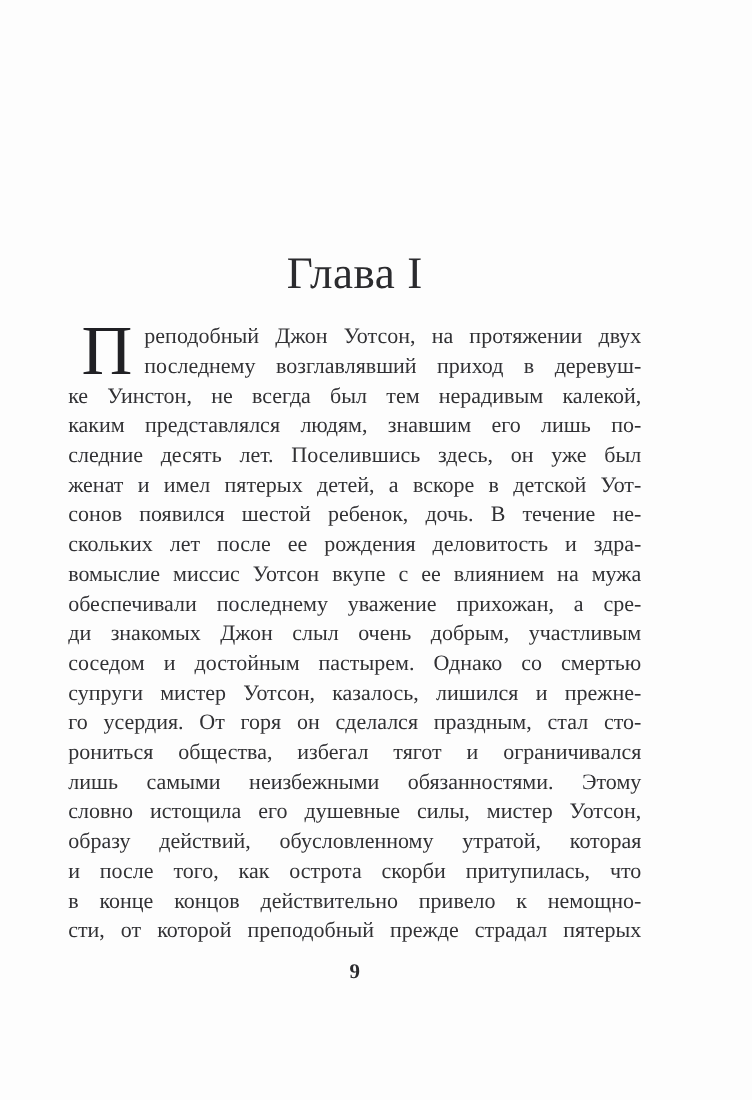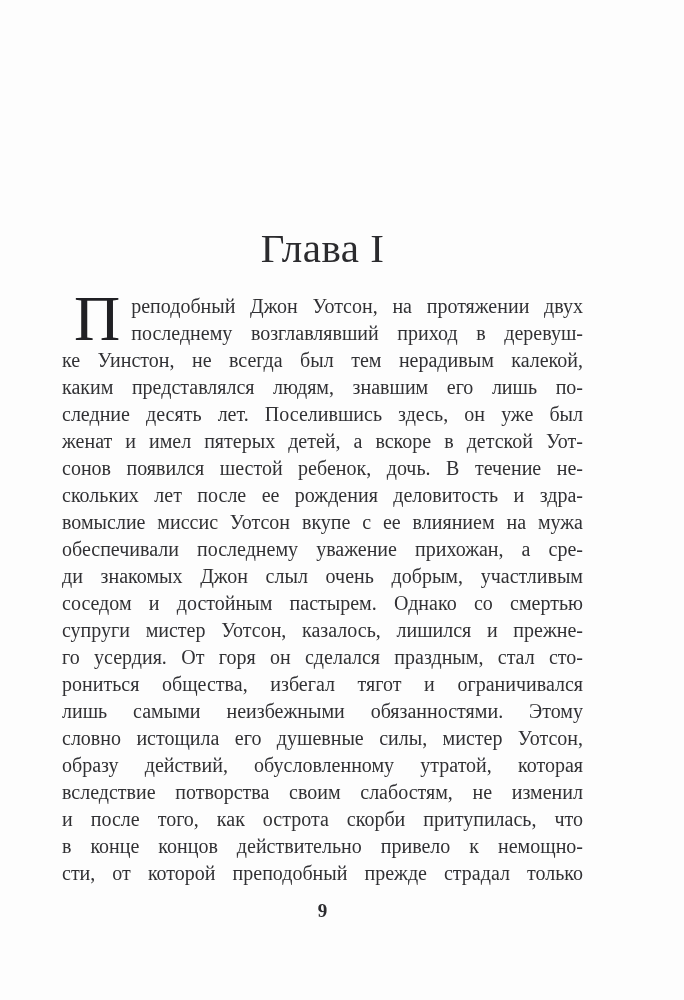--- a/index.html
+++ b/index.html
@@ -84,23 +84,22 @@
           <div class="line">вомыслие миссис Уотсон вкупе с ее влиянием на мужа</div>
           <div class="line">обеспечивали последнему уважение прихожан, а сре-</div>
           <div class="line">ди знакомых Джон слыл очень добрым, участливым</div>
           <div class="line">соседом и достойным пастырем. Однако со смертью</div>
           <div class="line">супруги мистер Уотсон, казалось, лишился и прежне-</div>
           <div class="line">го усердия. От горя он сделался праздным, стал сто-</div>
           <div class="line">рониться общества, избегал тягот и ограничивался</div>
           <div class="line">лишь самыми неизбежными обязанностями. Этому</div>
           <div class="line">словно истощила его душевные силы, мистер Уотсон,</div>
           <div class="line">образу действий, обусловленному утратой, которая</div>
-          <div class="line">вследствие потворства своим слабостям, не изменил</div>
           <div class="line">и после того, как острота скорби притупилась, что</div>
           <div class="line">в конце концов действительно привело к немощно-</div>
-          <div class="line">сти, от которой преподобный прежде страдал только</div>
+          <div class="line">сти, от которой преподобный прежде страдал пятерых</div>
         </div>
     </div>
 
     <div class="page-number">9</div>
 
   </div>
 </div>
 
 </body></html>

